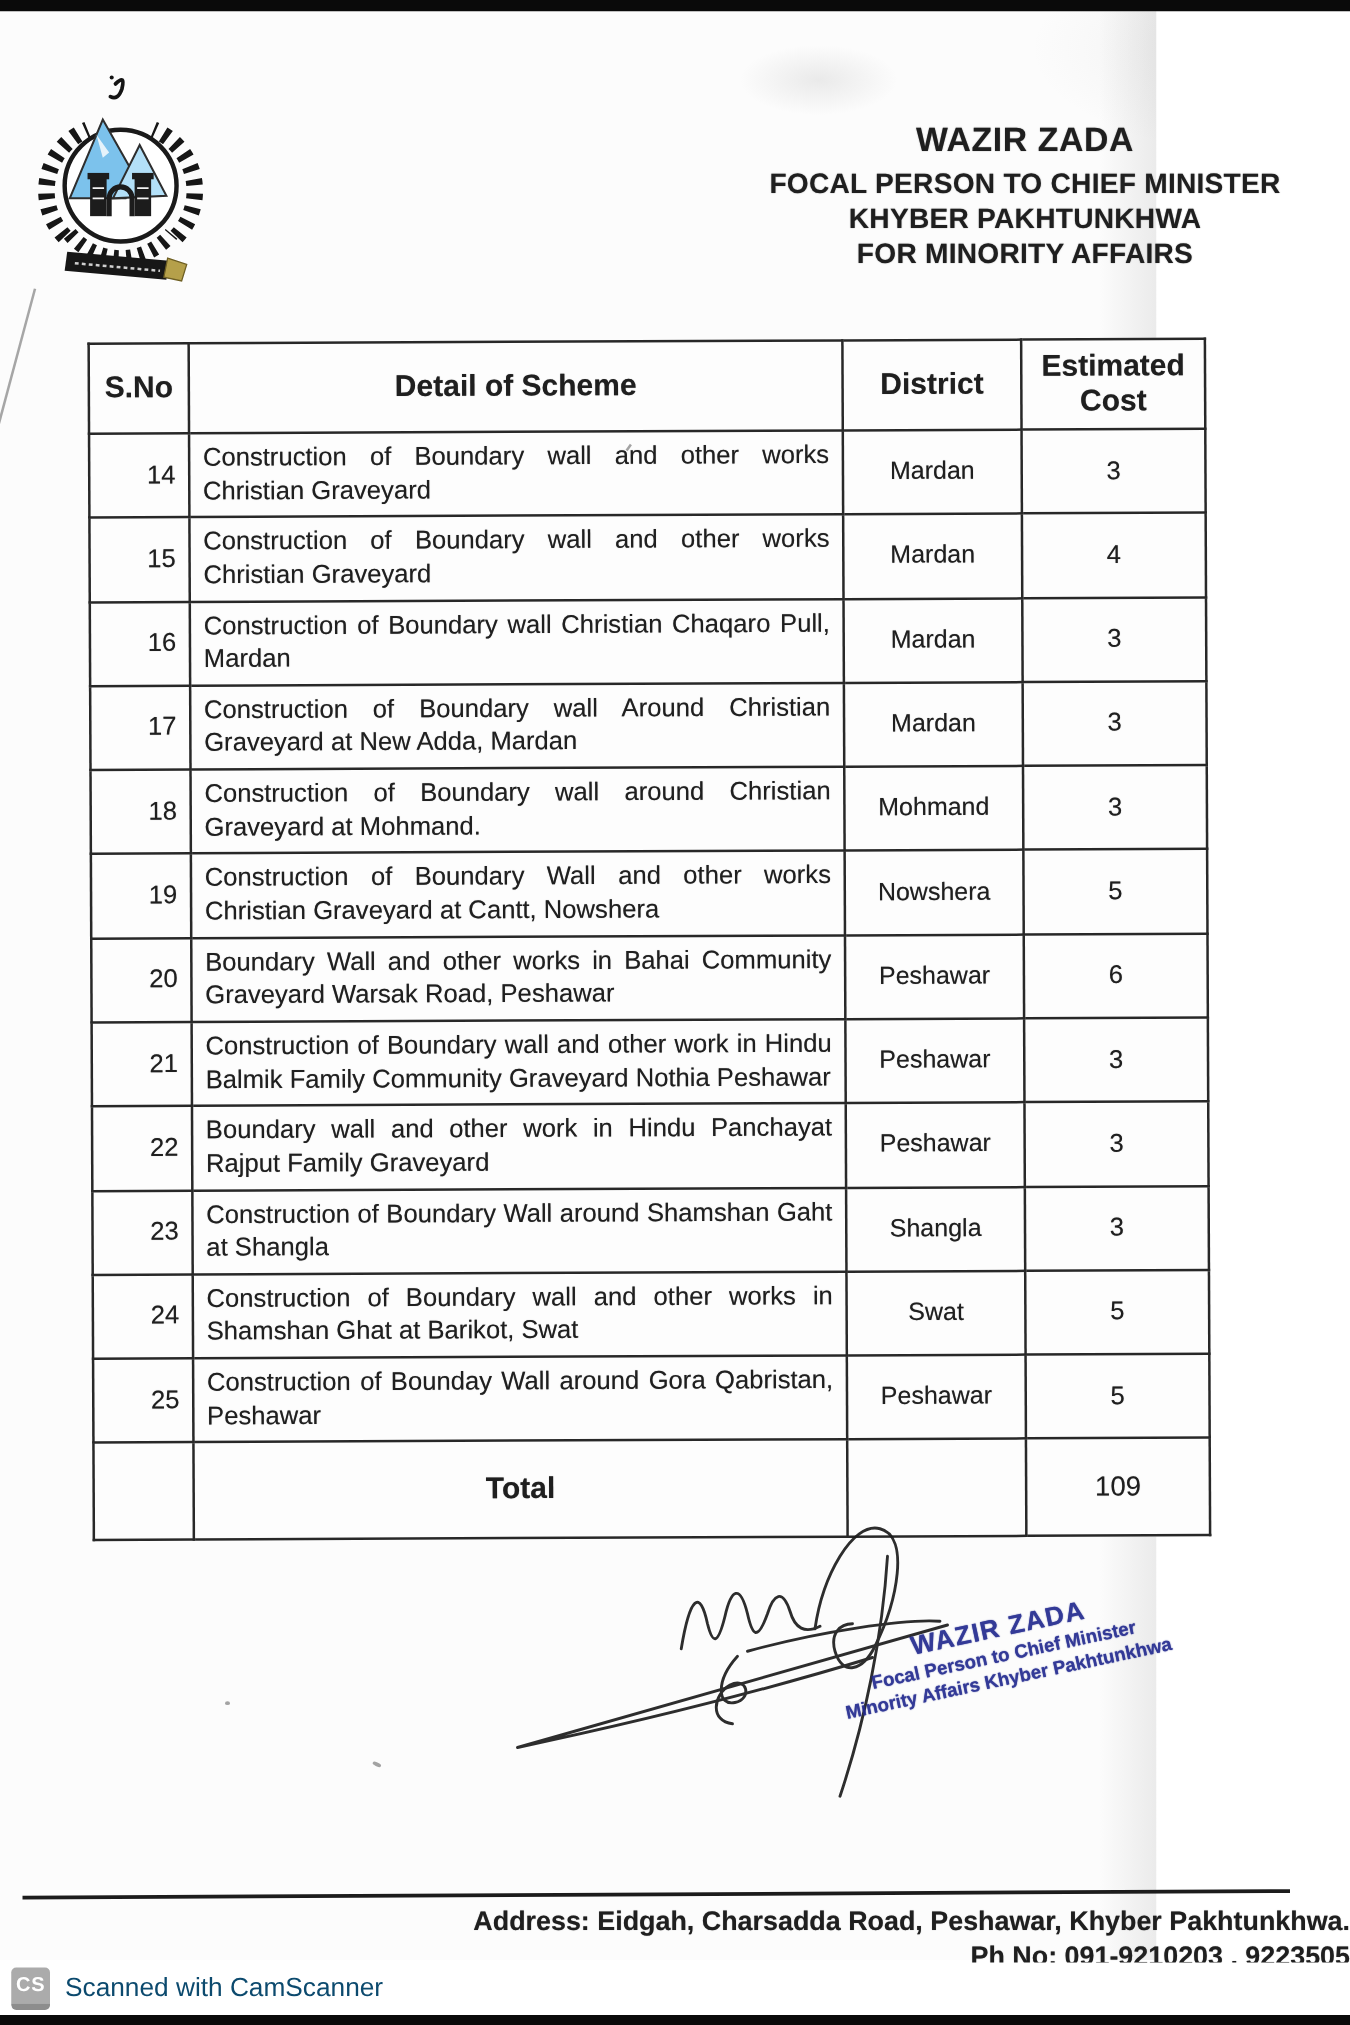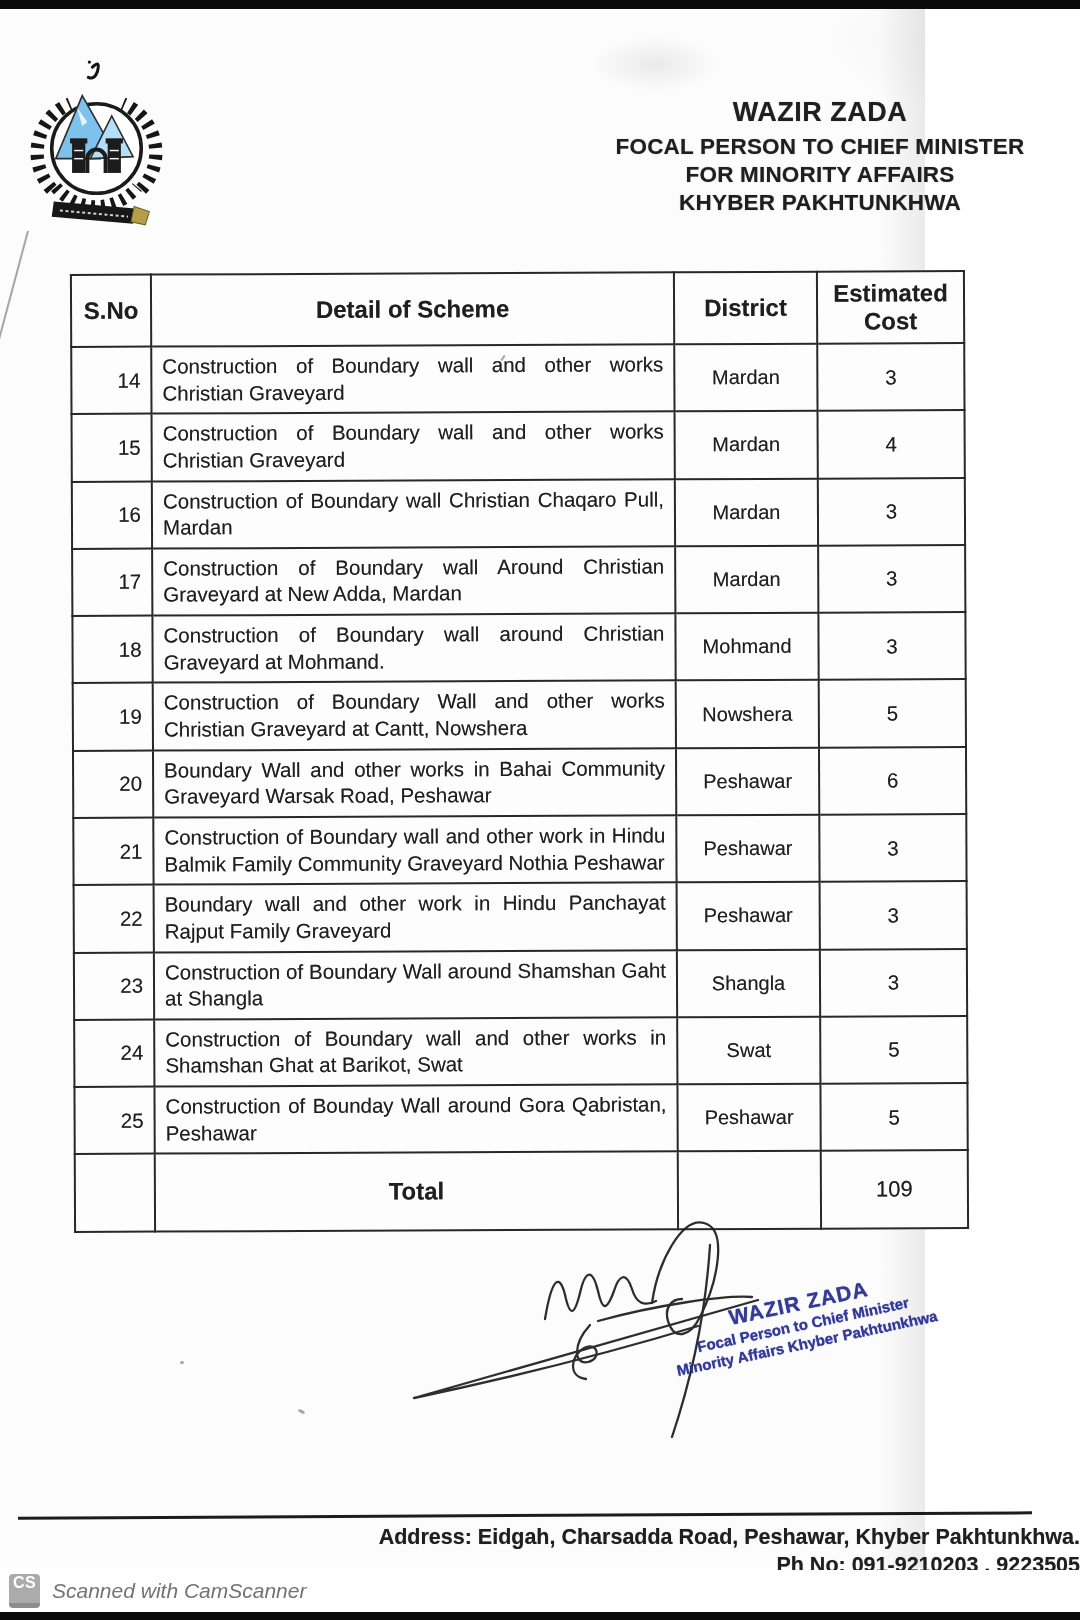--- a/index.html
+++ b/index.html
@@ -82,21 +82,21 @@
   .footer-phone{font-size:21.5px;line-height:28px;padding-left:48px;}
 
   
   .cs-strip{
     position:absolute;left:0;top:1570px;width:1080px;height:42px;
     background:#ffffff;display:flex;align-items:center;z-index:5;
   }
   .cs-badge{
     margin-left:9px;width:31px;height:29px;border-radius:4px;
     background:#ababab;border-bottom:5px solid #8d8d8d;
-    display:flex;justify-content:center;
+    display:flex;align-items:center;justify-content:center;
     color:#ffffff;font-weight:bold;font-size:16px;letter-spacing:.5px;
     flex:0 0 auto;
   }
   .cs-text{margin-left:12px;font-size:21px;}
 
   
   .scratch{
     position:absolute;left:12px;top:220px;width:2px;height:116px;
     background:#909090;transform:rotate(15deg);opacity:.8;
   }
@@ -140,22 +140,22 @@
       <line x1="77" y1="98" x2="86" y2="98" stroke="#f5f5f5" stroke-width="1.4"></line>
 
       <path d="M 22 140 L 102 147 L 100 162 L 20 155 Z" fill="#171717"></path>
       <line x1="28" y1="149" x2="95" y2="155" stroke="#cfcfcf" stroke-width="2" stroke-dasharray="3 2.5"></line>
       <path d="M 101 145 L 116 150 L 112 163 L 98 160 Z" fill="#b5a04a" stroke="#6e5f23" stroke-width="1"></path>
     </svg>
 
     <div class="letterhead">
       <div class="lh-name">WAZIR ZADA</div>
       <div class="lh-line">FOCAL PERSON TO CHIEF MINISTER</div>
+      <div class="lh-line">KHYBER PAKHTUNKHWA</div>
       <div class="lh-line">FOR MINORITY AFFAIRS</div>
-      <div class="lh-line">KHYBER PAKHTUNKHWA</div>
     </div>
 
     <table class="scheme-table">
       <colgroup>
         <col style="width:80px">
           <col style="width:523px">
           <col style="width:143px">
           <col style="width:147px">
       </colgroup>
       <thead>
@@ -293,17 +293,17 @@
     <div class="scratch"></div>
     <div class="speck s1"></div>
     <div class="speck s2"></div>
     <div class="speck s3"></div>
   </div>
 
   <div class="cs-strip">
     <div class="cs-badge">
       <span>CS</span>
     </div>
-    <div class="cs-text" style="color: #737373; font-style: italic;">Scanned with CamScanner</div>
+    <div class="cs-text" style="color: #0c4a6e;">Scanned with CamScanner</div>
   </div>
 
   <div class="scan-bar bottom"></div>
 </div>
 
 </body></html>

